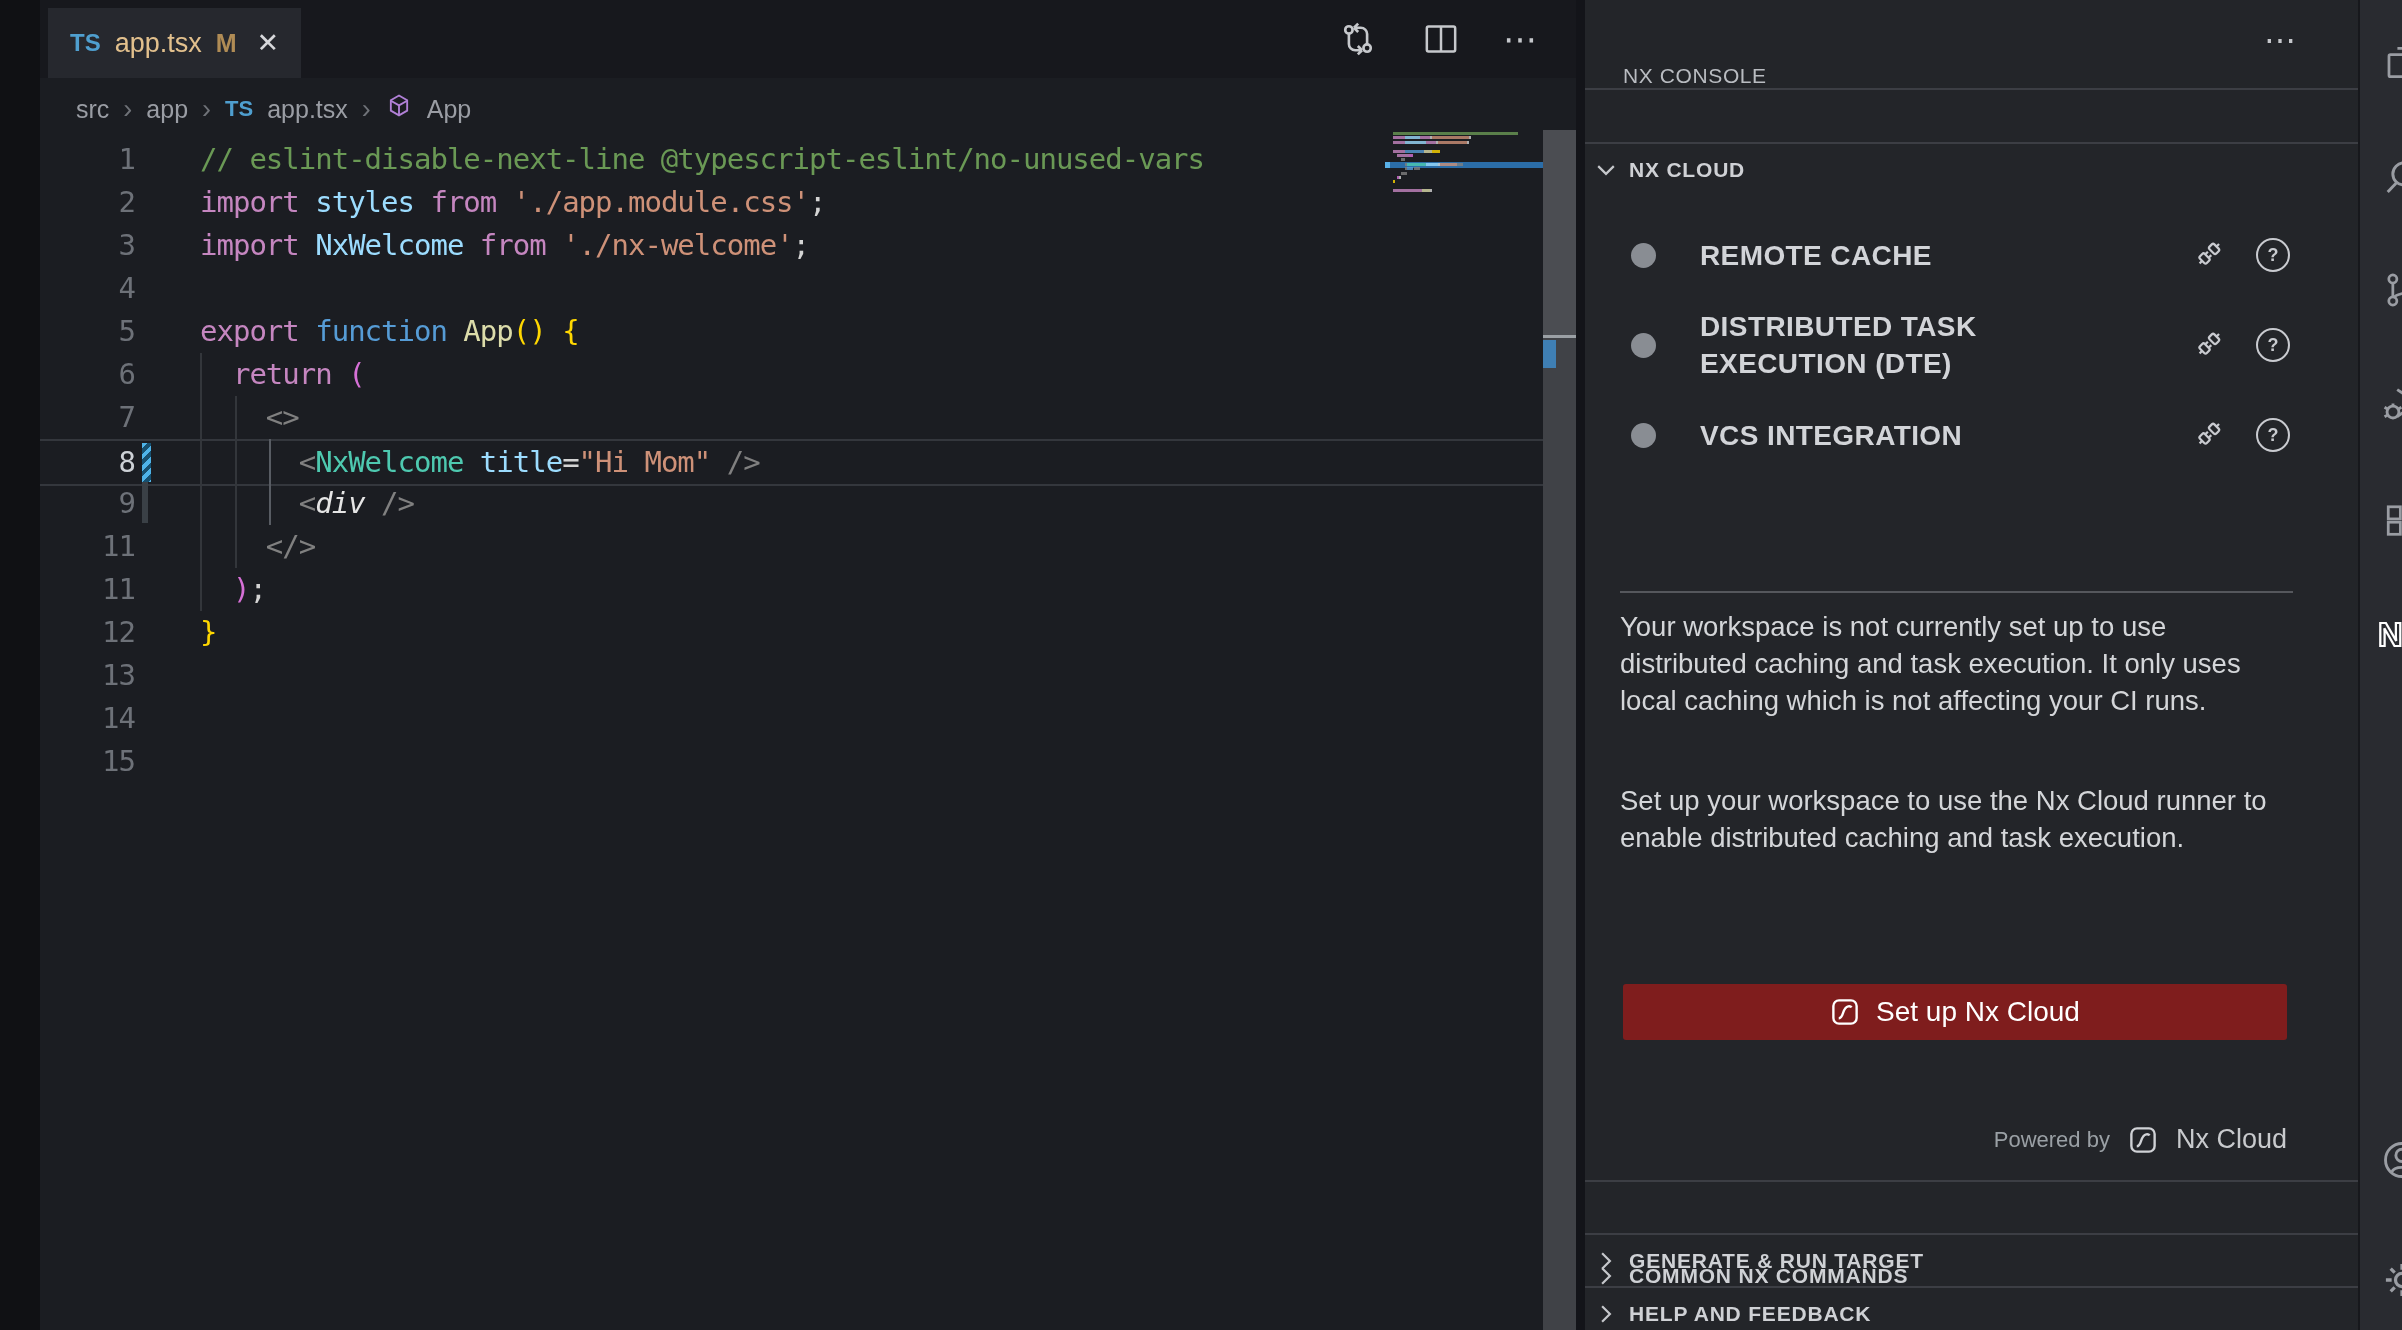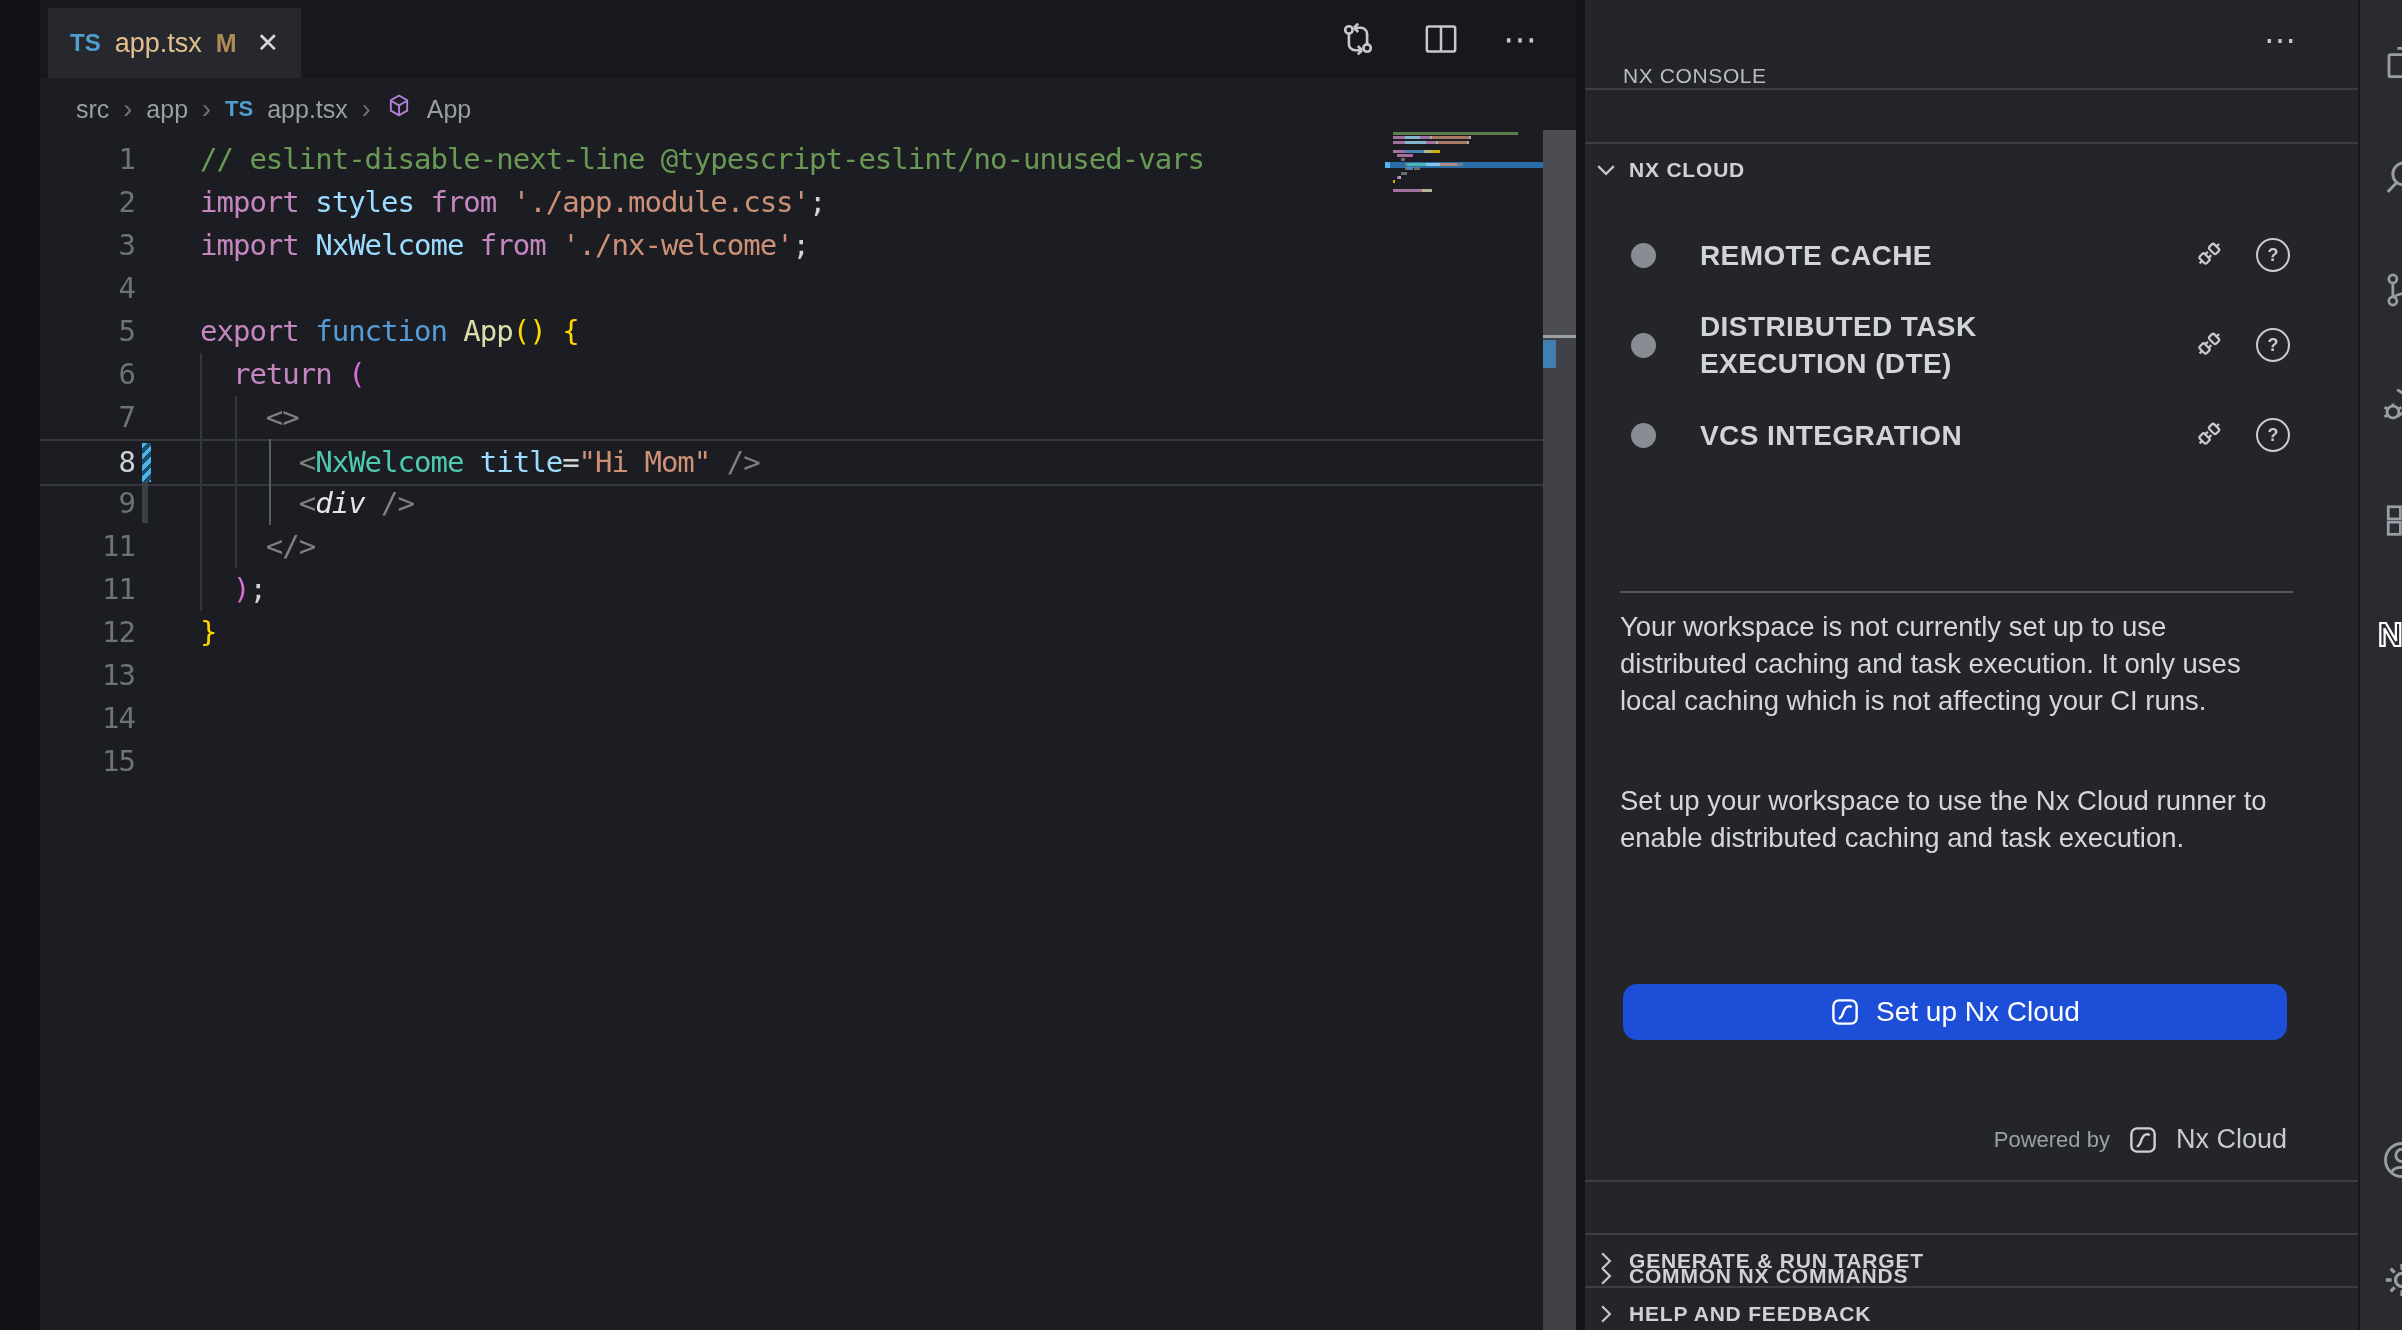--- a/index.html
+++ b/index.html
@@ -65,22 +65,22 @@
   .nx-item{position:absolute;left:38px;width:697px;display:flex;align-items:center;}
   .nx-dot{width:25px;height:25px;border-radius:50%;background:#898d93;flex:0 0 auto;margin-left:8px;}
   .nx-lbl{margin-left:44px;width:340px;font-size:28px;font-weight:700;line-height:37px;
           letter-spacing:.4px;color:#d2d4d8;}
   .nx-icons{margin-left:auto;display:flex;align-items:center;gap:28px;padding-right:30px;}
   .help-circle{width:30px;height:30px;border:2.4px solid #c9cbd0;border-radius:50%;
                display:flex;align-items:center;justify-content:center;color:#c9cbd0;
                font-size:18px;font-weight:700;}
   .wv-divider{position:absolute;left:35px;top:591px;width:673px;height:2px;background:#55575c;}
   .wv-para{position:absolute;left:35px;width:675px;font-size:27.5px;line-height:37px;color:#d4d6d9;}
-  .setup-btn{position:absolute;left:38px;top:984px;width:664px;height:56px;background:#1d4ed8;
-             border:none;border-radius:14px;display:flex;align-items:center;justify-content:center;
+  .setup-btn{position:absolute;left:38px;top:984px;width:664px;height:56px;background:#7f1d1d;
+             border:none;border-radius:3px;display:flex;align-items:center;justify-content:center;
              gap:16px;color:#fff;font-size:28px;font-family:"Liberation Sans",sans-serif;}
   .powered{position:absolute;right:71px;top:1124px;display:flex;align-items:center;gap:18px;}
   .powered .pby{font-size:22px;color:#9aa0a5;}
   .powered .brand{font-size:27px;color:#c8cacd;}
 
   
   .activitybar{position:absolute;left:2318px;top:0;width:84px;height:1330px;background:#292b30;
                border-left:2px solid #17181c;}
   .ab-item{position:absolute;left:14px;width:56px;height:56px;display:flex;align-items:center;justify-content:center;}
   .ab-badge{position:absolute;right:-8px;bottom:-8px;min-width:31px;height:31px;border-radius:16px;

